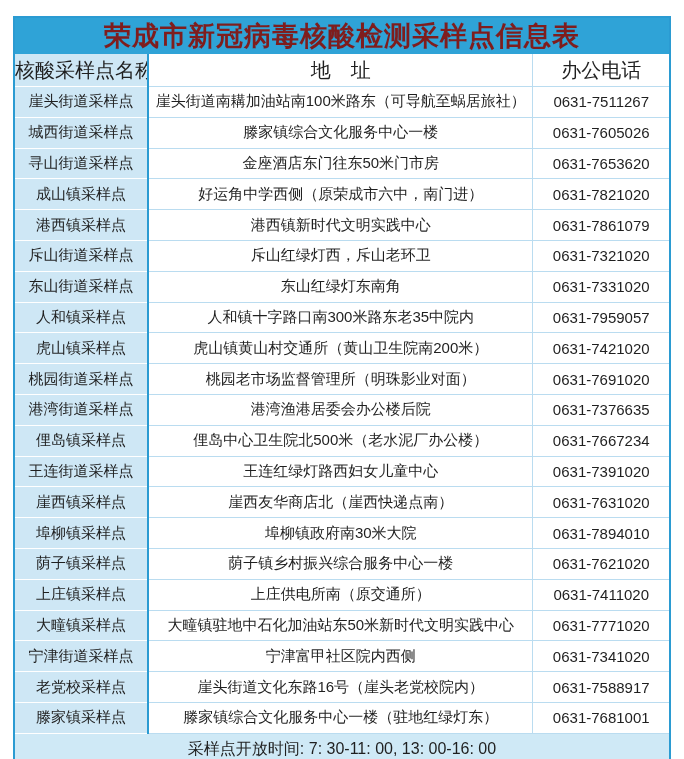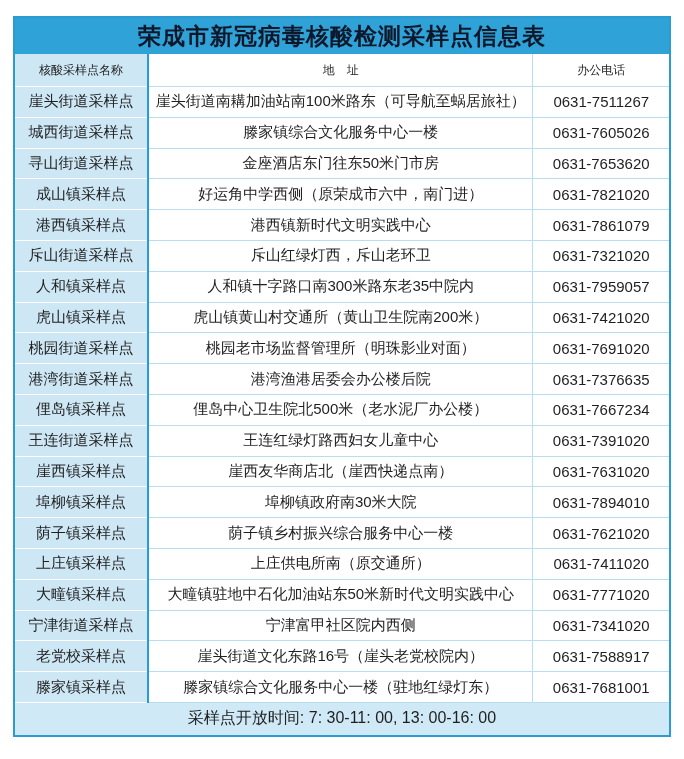--- a/index.html
+++ b/index.html
@@ -34,28 +34,28 @@
     color: #1f1f1f;
     font-weight: normal;
     overflow: hidden;
     white-space: nowrap;
   }
 
   
   th.title-cell {
     height: 36px;
     background: #2fa3d7;
-    color: #0f172a;
-    font-size: 23px;
+    color: #7f1d1d;
+    font-size: 27px;
     font-weight: bold;
     letter-spacing: 1px;
   }
 
   
-  tr.head-row th { height: 32px; font-size: 12px; }
+  tr.head-row th { height: 32px; font-size: 20px; }
   th.head-name {
     background: #cee7f5;
     border-right: 2px solid #2b9bd2;
     border-bottom: 1px solid #ffffff;
   }
   th.head-addr {
     background: #ffffff;
     border-right: 1px solid #badcf0;
     border-bottom: 1px solid #badcf0;
   }
@@ -141,20 +141,25 @@
     <td class="addr-cell">港西镇新时代文明实践中心</td>
     <td class="phone-cell">0631-7861079</td>
   </tr>
 
   <tr class="data-row">
     <td class="name-cell">斥山街道采样点</td>
     <td class="addr-cell">斥山红绿灯西，斥山老环卫</td>
     <td class="phone-cell">0631-7321020</td>
   </tr>
 
+  <tr class="data-row">
+    <td class="name-cell">东山街道采样点</td>
+    <td class="addr-cell">东山红绿灯东南角</td>
+    <td class="phone-cell">0631-7331020</td>
+  </tr>
 
   <tr class="data-row">
     <td class="name-cell">人和镇采样点</td>
     <td class="addr-cell">人和镇十字路口南300米路东老35中院内</td>
     <td class="phone-cell">0631-7959057</td>
   </tr>
 
   <tr class="data-row">
     <td class="name-cell">虎山镇采样点</td>
     <td class="addr-cell">虎山镇黄山村交通所（黄山卫生院南200米）</td>

